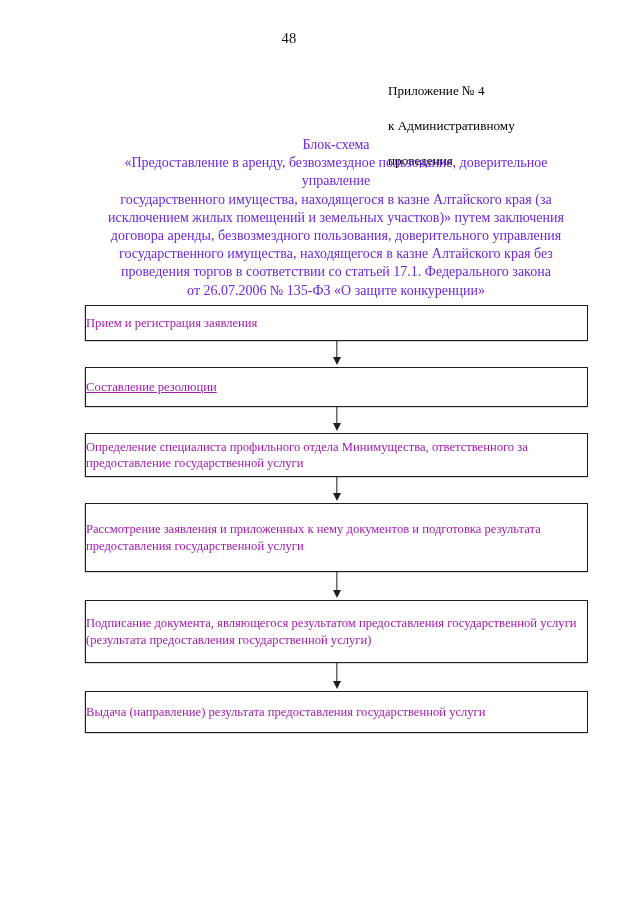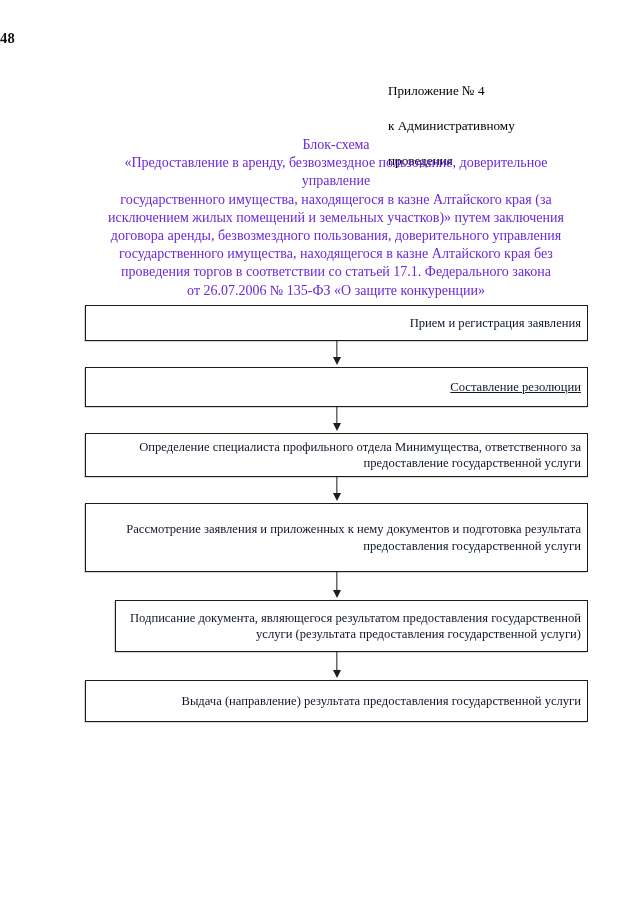--- a/index.html
+++ b/index.html
@@ -16,25 +16,24 @@
     color: #1a1a1a;
     overflow: hidden;
   }
 
   
   .page-number {
     position: absolute;
     top: 30px;
     left: 0;
     width: 578px;
-    text-align: left;
+    text-align: center;
     font-size: 14.5px;
     letter-spacing: 0.2px;
     color: #111;
-    font-weight: bold;
   }
 
   
   .appendix-block {
     position: absolute;
     top: 64px;
     left: 388px;
     font-size: 13.2px;
     line-height: 17.5px;
     color: #000000;
@@ -66,35 +65,35 @@
     width: 503px;
   }
   .flow-box {
     position: relative;
     box-sizing: border-box;
     border: 1.2px solid #1d1d1d;
     background: #ffffff;
     display: flex;
     align-items: center;
     justify-content: center;
-    text-align: right;
+    text-align: left;
     font-size: 12.6px;
     line-height: 16.4px;
-    color: #0f172a;
-    padding: 4px 6px;
+    color: #a21caf;
+    padding: 4px 0;
     
     box-shadow: -1px 1px 0 rgba(120,120,120,0.30);
   }
   .flow-box .btext { display: block; width: 100%; }
 
   .box-h1 { height: 36px; }
   .box-h2 { height: 40px; text-decoration: underline; }
   .box-h3 { height: 44px; }
   .box-h4 { height: 69px; }
-  .box-h5 { height: 52px; margin-left: 30px; }
+  .box-h5 { height: 63px; }
   .box-h6 { height: 42px; }
 
   
   .connector {
     position: relative;
     height: 26px;
     width: 100%;
   }
   .connector .shaft {
     position: absolute;

